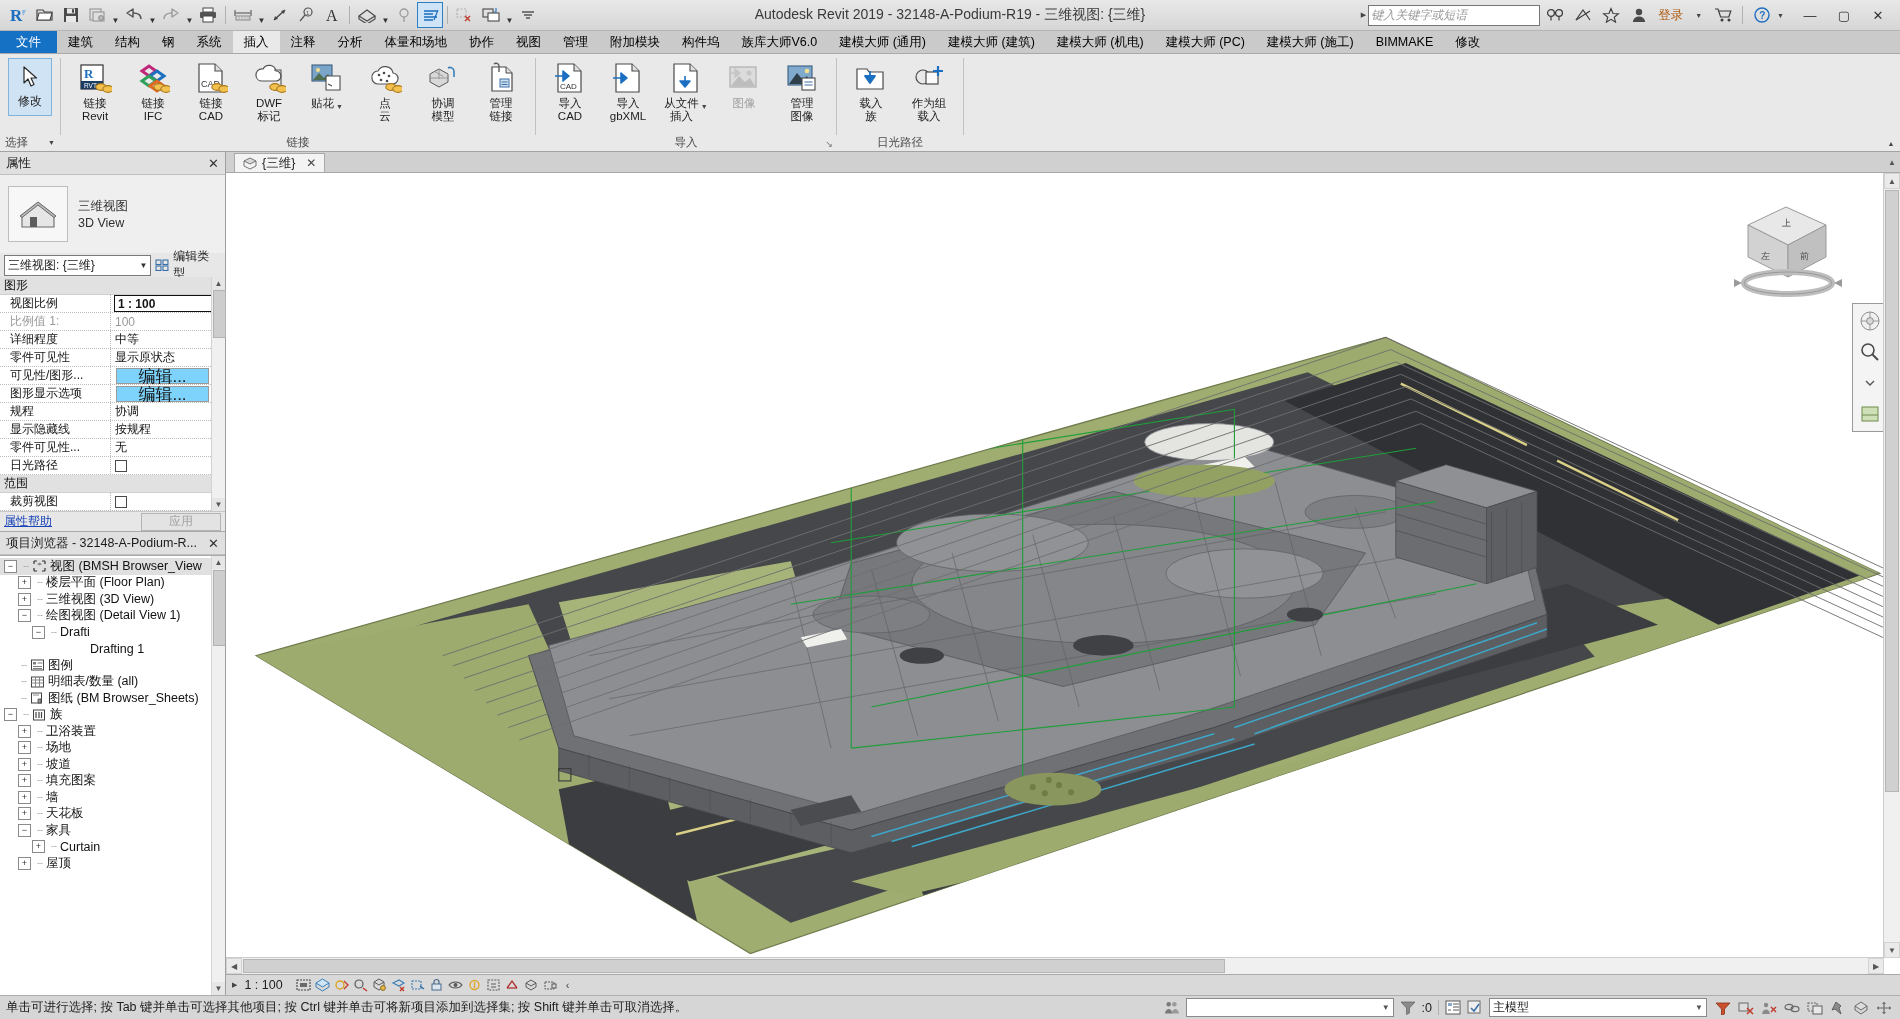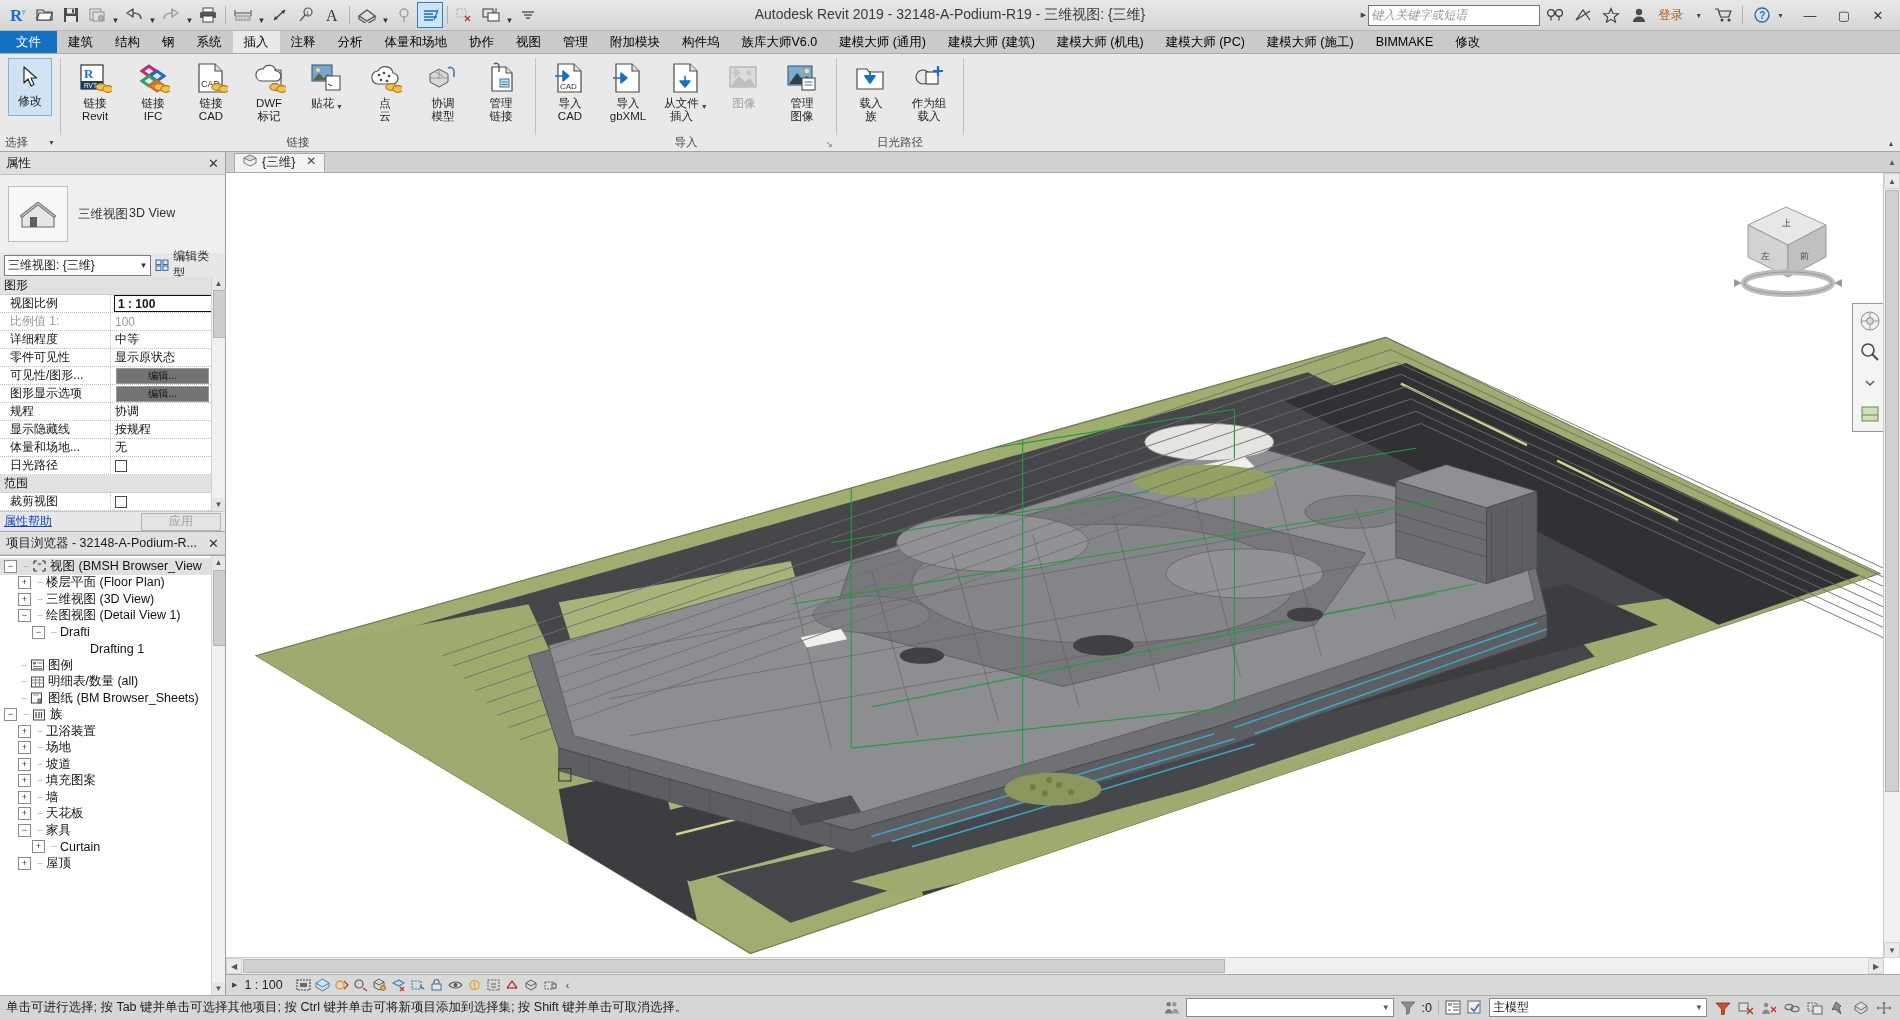--- a/index.html
+++ b/index.html
@@ -51,35 +51,35 @@
 
   
   .main{flex:1;display:flex;min-height:0;}
   .leftcol{width:225px;display:flex;flex-direction:column;background:#e7e7e7;border-right:1px solid #9f9f9f;}
 
   
   .palette-head{height:22px;background:#e0e0e0;display:flex;align-items:center;padding:0 6px;border-bottom:1px solid #c0c0c0;font-size:12.5px;color:#1b1b1b;}
   .palette-head .x{margin-left:auto;font-size:13px;color:#333;cursor:default;}
   .prop-type{height:66px;display:flex;align-items:center;padding:6px 8px;gap:10px;background:#efefef;}
   .prop-thumb{width:58px;height:54px;border:1px solid #bdbdbd;background:#f7f7f7;display:flex;align-items:center;justify-content:center;}
-  .prop-names{display:flex;gap:1px;}
+  .prop-names{display:flex;flex-direction:column;gap:1px;}
   .prop-names div{font-size:12.5px;color:#303030;}
   .type-sel-row{height:24px;display:flex;align-items:center;gap:4px;padding:0 4px;background:#e7e7e7;}
   .combo{width:140px;height:19px;background:#fff;border:1px solid #7a7a7a;display:flex;align-items:center;padding:0 3px;font-size:12px;}
   .combo .cv{flex:1;overflow:hidden;white-space:nowrap;}
   .combo .ar{font-size:8px;color:#333;padding-left:3px;}
   .edit-type{display:flex;align-items:center;gap:3px;font-size:12px;color:#1b1b1b;cursor:default;}
   .prop-grid{flex:0 0 auto;background:#fff;position:relative;}
   .grp-row{height:17px;background:#e1e1e1;display:flex;align-items:center;padding-left:4px;font-size:12px;color:#111;border-bottom:1px solid #cfcfcf;justify-content:space-between;padding-right:4px;}
   .p-row{height:17px;display:flex;align-items:stretch;border-bottom:1px dotted #bdbdbd;font-size:12px;}
   .p-row .k{width:100px;padding-left:10px;display:flex;align-items:center;color:#151515;border-right:1px dotted #bdbdbd;overflow:hidden;white-space:nowrap;}
   .p-row .v{flex:1;padding-left:4px;display:flex;align-items:center;color:#151515;overflow:hidden;white-space:nowrap;}
   .p-row.dimmed .k,.p-row.dimmed .v{color:#9a9a9a;}
   .p-row .v.boxed{border:1px solid #111;background:#fff;margin:0 3px;padding-left:3px;font-weight:bold;}
-  .btn-mini{height:14px;background:#737373;border:1px solid #9a9a9a;font-size:10px;display:flex;align-items:center;justify-content:center;margin:1px 16px 0 1px;flex:1;}
+  .btn-mini{height:14px;background:#7dd3fc;border:1px solid #9a9a9a;font-size:17px;display:flex;align-items:center;justify-content:center;margin:1px 16px 0 1px;flex:1;}
   .chk{width:10px;height:10px;border:1px solid #4a4a4a;background:#fff;}
   .prop-scroll{position:absolute;right:0;top:0;width:13px;bottom:0;background:#f0f0f0;border-left:1px solid #d2d2d2;}
   .sc-arrow{height:13px;display:flex;align-items:center;justify-content:center;font-size:8px;color:#555;background:#e6e6e6;}
   .sc-thumb{position:absolute;top:13px;left:1px;width:11px;height:46px;background:#cdcdcd;border:1px solid #b2b2b2;}
   .prop-foot{height:19px;display:flex;align-items:center;background:#e7e7e7;border-top:1px solid #c7c7c7;padding:0 4px;}
   .prop-help{color:#1a45b8;text-decoration:underline;font-size:12px;cursor:default;}
   .apply-btn{margin-left:auto;width:78px;height:16px;border:1px solid #b4b4b4;background:#e3e3e3;color:#a3a3a3;font-size:12px;display:flex;align-items:center;justify-content:center;}
 
   
   .browser{flex:1;display:flex;flex-direction:column;min-height:0;background:#fff;border-top:1px solid #a9a9a9;}
@@ -89,21 +89,21 @@
   .tog{width:11px;height:11px;border:1px solid #8a8a8a;background:#fff;font-size:9px;line-height:9px;display:flex;align-items:center;justify-content:center;color:#333;margin-right:3px;flex:none;}
   .tspace{width:11px;margin-right:3px;flex:none;}
   .tdots{width:12px;color:#9a9a9a;font-size:10px;flex:none;text-align:center;}
   .ticon{width:15px;display:flex;align-items:center;justify-content:center;margin-right:3px;flex:none;}
   .tree-scroll{position:absolute;right:0;top:0;bottom:0;width:13px;background:#f0f0f0;border-left:1px solid #d6d6d6;}
   .tree-thumb{position:absolute;top:14px;left:1px;width:11px;height:74px;background:#cdcdcd;border:1px solid #b2b2b2;}
 
   
   .viewcol{flex:1;display:flex;flex-direction:column;min-width:0;background:#cfcfcf;}
   .viewtabs{height:20px;background:#d0d0d0;display:flex;align-items:stretch;border-bottom:1px solid #a9a9a9;}
-  .vtab{background:#f3f3f3;border:1px solid #a9a9a9;border-bottom:none;display:flex;align-items:flex-start;gap:5px;padding:0 8px;font-size:12.5px;margin-left:8px;margin-top:1px;}
+  .vtab{background:#f3f3f3;border:1px solid #a9a9a9;border-bottom:none;display:flex;align-items:center;gap:5px;padding:0 8px;font-size:12.5px;margin-left:8px;margin-top:1px;}
   .vtab .vx{font-size:12px;color:#444;margin-left:6px;}
   .vtabs-right{margin-left:auto;display:flex;align-items:center;padding-right:4px;color:#555;font-size:8px;gap:6px;}
   .canvaswrap{flex:1;position:relative;min-height:0;overflow:hidden;background:#fff;}
   .canvas{position:absolute;inset:0;background:#ffffff;}
   .scroll-v{position:absolute;right:0;top:0;bottom:16px;width:16px;background:#f0f0f0;border-left:1px solid #cdcdcd;}
   .scroll-h{position:absolute;left:0;right:16px;bottom:0;height:16px;background:#f0f0f0;border-top:1px solid #cdcdcd;}
   .sv-btn{height:16px;display:flex;align-items:center;justify-content:center;font-size:8px;color:#555;background:#eaeaea;border:1px solid #d2d2d2;box-sizing:border-box;}
   .sv-thumb{position:absolute;left:1px;right:1px;background:#d0d0d0;border:1px solid #b5b5b5;}
   .sh-thumb{position:absolute;top:1px;bottom:1px;background:#d0d0d0;border:1px solid #b5b5b5;}
   .sh-btn{width:16px;height:16px;display:flex;align-items:center;justify-content:center;font-size:8px;color:#555;background:#eaeaea;border:1px solid #d2d2d2;box-sizing:border-box;}
@@ -679,21 +679,21 @@
           </div>
           <div class="p-row">
             <div class="k">规程</div>
             <div class="v">协调</div>
           </div>
           <div class="p-row">
             <div class="k">显示隐藏线</div>
             <div class="v">按规程</div>
           </div>
           <div class="p-row">
-            <div class="k">体量和场地...</div>
+            <div class="k">零件可见性...</div>
             <div class="v">无</div>
           </div>
           <div class="p-row">
             <div class="k">日光路径</div>
             <div class="v">
               <span class="chk"></span>
             </div>
           </div>
           <div class="grp-row">
             <span>范围</span>

